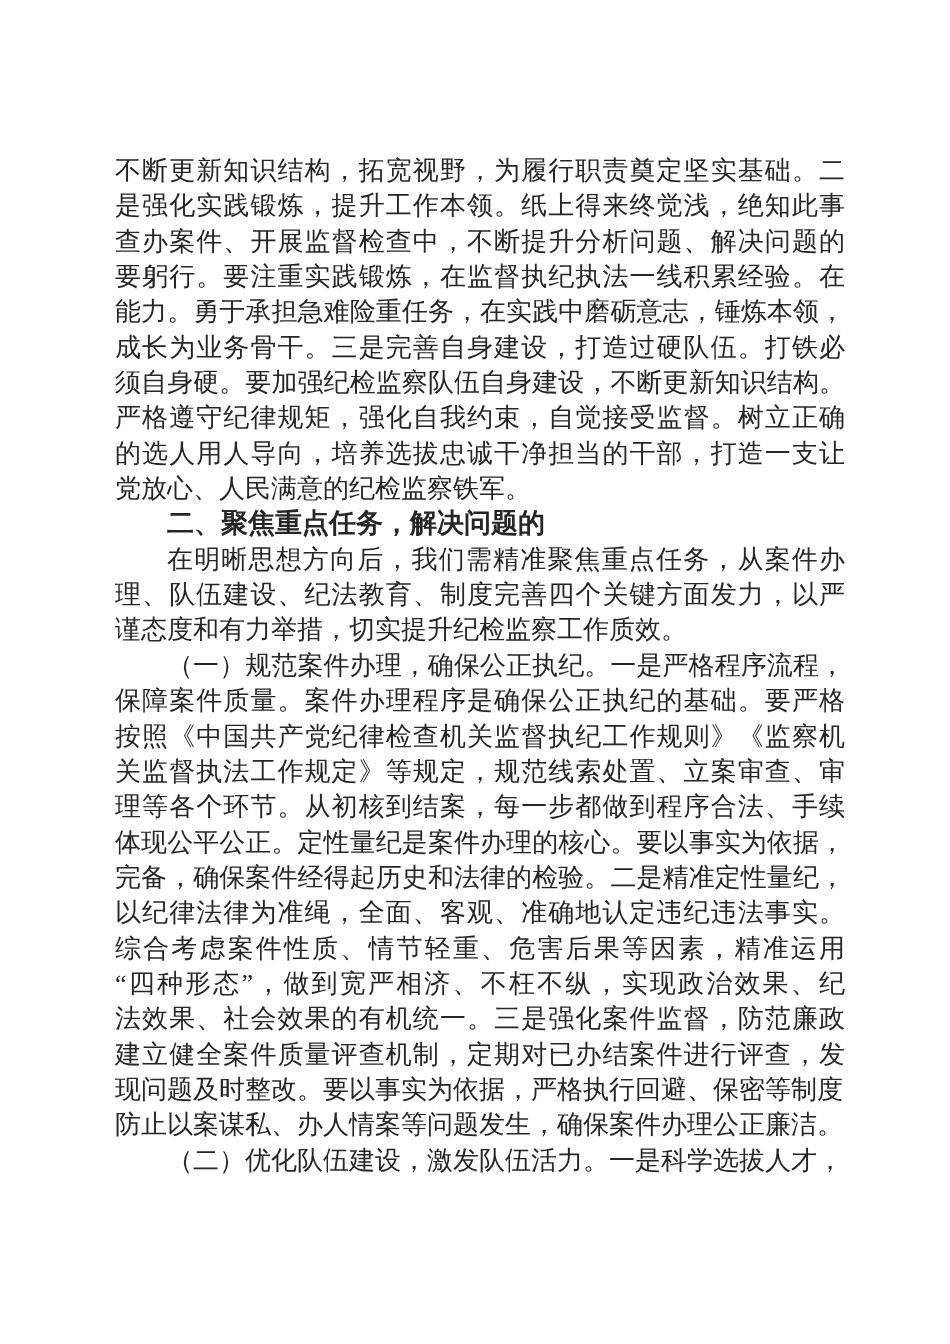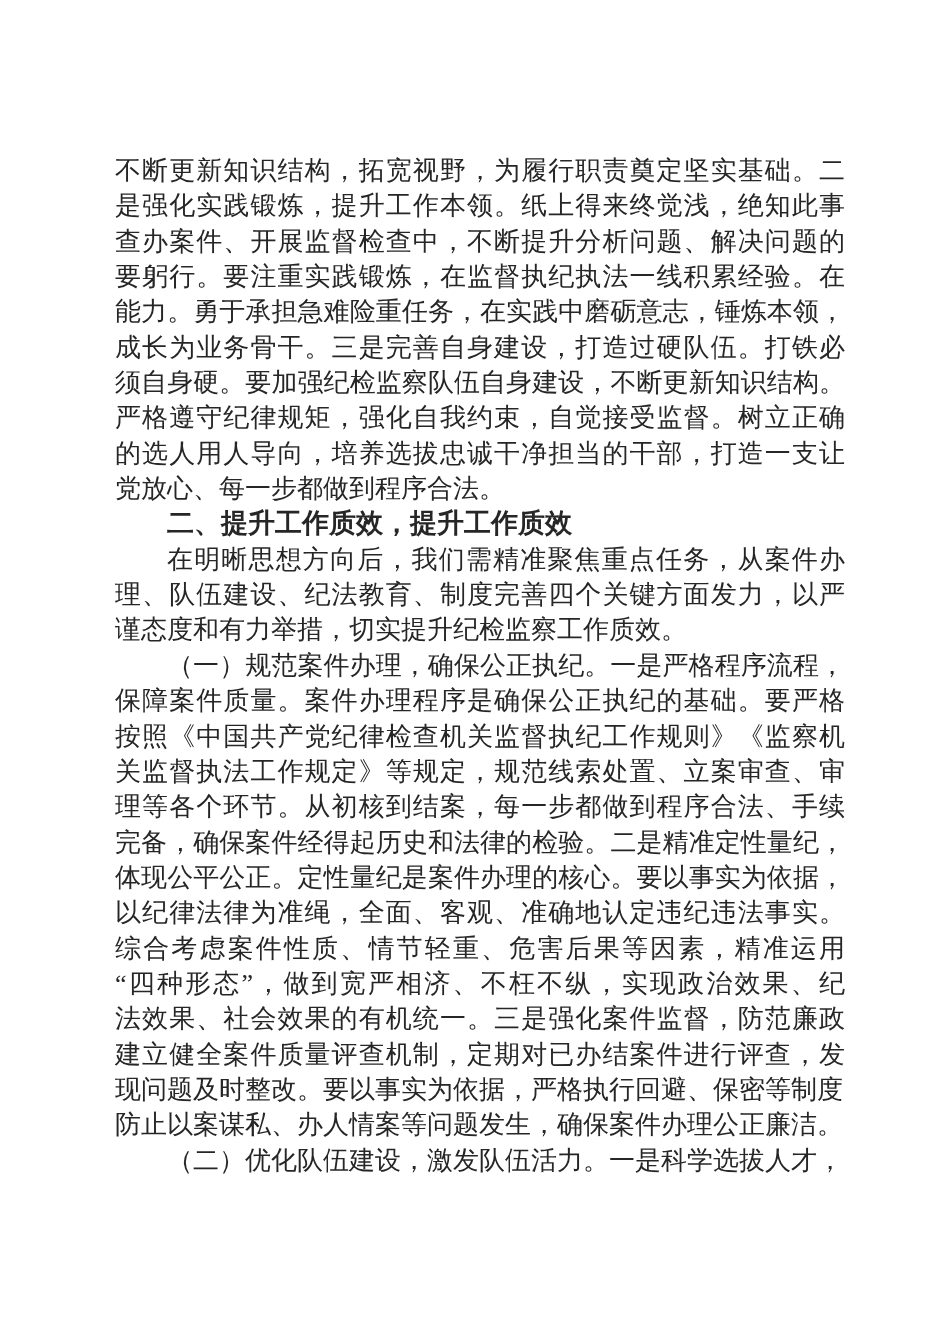--- a/index.html
+++ b/index.html
@@ -49,32 +49,32 @@
   <div class="textblock">
       <div class="tline">不断更新知识结构，拓宽视野，为履行职责奠定坚实基础。二</div>
       <div class="tline">是强化实践锻炼，提升工作本领。纸上得来终觉浅，绝知此事</div>
       <div class="tline">查办案件、开展监督检查中，不断提升分析问题、解决问题的</div>
       <div class="tline">要躬行。要注重实践锻炼，在监督执纪执法一线积累经验。在</div>
       <div class="tline">能力。勇于承担急难险重任务，在实践中磨砺意志，锤炼本领，</div>
       <div class="tline">成长为业务骨干。三是完善自身建设，打造过硬队伍。打铁必</div>
       <div class="tline">须自身硬。要加强纪检监察队伍自身建设，不断更新知识结构。</div>
       <div class="tline">严格遵守纪律规矩，强化自我约束，自觉接受监督。树立正确</div>
       <div class="tline">的选人用人导向，培养选拔忠诚干净担当的干部，打造一支让</div>
-      <div class="tline plast">党放心、每一步都做到程序合法。</div>
-      <div class="tline heading indent">二、提升工作质效，提升工作质效</div>
+      <div class="tline plast">党放心、人民满意的纪检监察铁军。</div>
+      <div class="tline heading indent">二、聚焦重点任务，解决问题的</div>
       <div class="tline indent">在明晰思想方向后，我们需精准聚焦重点任务，从案件办</div>
       <div class="tline">理、队伍建设、纪法教育、制度完善四个关键方面发力，以严</div>
       <div class="tline plast">谨态度和有力举措，切实提升纪检监察工作质效。</div>
       <div class="tline indent">（一）规范案件办理，确保公正执纪。一是严格程序流程，</div>
       <div class="tline">保障案件质量。案件办理程序是确保公正执纪的基础。要严格</div>
       <div class="tline">按照《中国共产党纪律检查机关监督执纪工作规则》《监察机</div>
       <div class="tline">关监督执法工作规定》等规定，规范线索处置、立案审查、审</div>
       <div class="tline">理等各个环节。从初核到结案，每一步都做到程序合法、手续</div>
+      <div class="tline">体现公平公正。定性量纪是案件办理的核心。要以事实为依据，</div>
       <div class="tline">完备，确保案件经得起历史和法律的检验。二是精准定性量纪，</div>
-      <div class="tline">体现公平公正。定性量纪是案件办理的核心。要以事实为依据，</div>
       <div class="tline">以纪律法律为准绳，全面、客观、准确地认定违纪违法事实。</div>
       <div class="tline">综合考虑案件性质、情节轻重、危害后果等因素，精准运用</div>
       <div class="tline">“四种形态”，做到宽严相济、不枉不纵，实现政治效果、纪</div>
       <div class="tline">法效果、社会效果的有机统一。三是强化案件监督，防范廉政</div>
       <div class="tline">建立健全案件质量评查机制，定期对已办结案件进行评查，发</div>
       <div class="tline">现问题及时整改。要以事实为依据，严格执行回避、保密等制度，</div>
       <div class="tline plast">防止以案谋私、办人情案等问题发生，确保案件办理公正廉洁。</div>
       <div class="tline indent plast">（二）优化队伍建设，激发队伍活力。一是科学选拔人才，</div>
     </div>
 </div>

